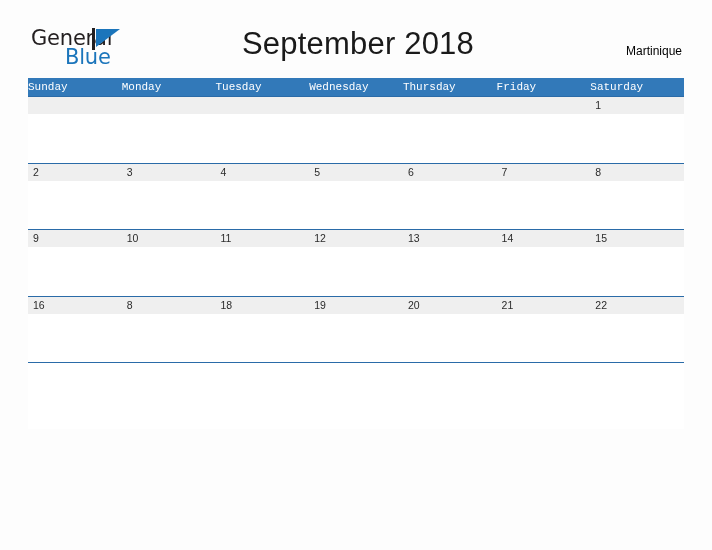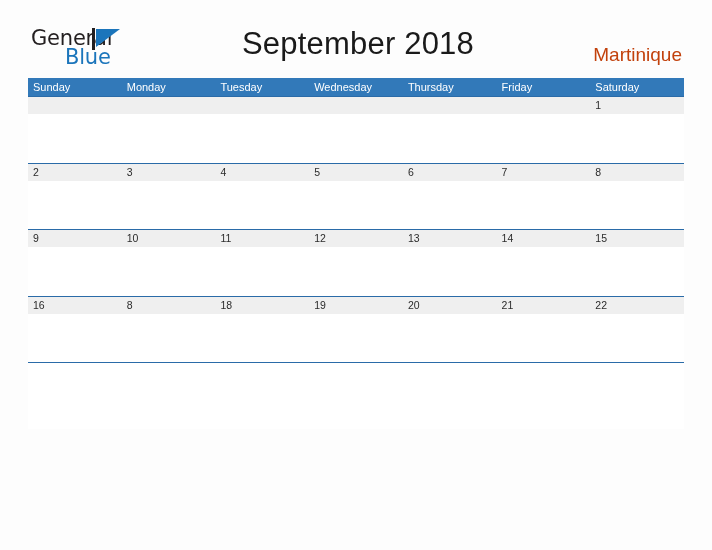--- a/index.html
+++ b/index.html
@@ -75,43 +75,42 @@
     font-weight: 400;
     color: #1a1a1a;
     font-family: "Liberation Sans", sans-serif;
     letter-spacing: 0.2px;
   }
 
   .cal-locale {
     position: absolute;
     right: 2px;
     top: 44px;
-    font-size: 19px;
-    color: #c2410c;
+    font-size: 12px;
+    color: #000000;
     font-family: "Liberation Sans", sans-serif;
   }
 
   
   .calendar {
     width: 656px;
   }
 
   .weekday-row {
     display: flex;
     background: #3279b9;
     height: 18px;
   }
   .weekday-cell {
     flex: 1 1 0;
     color: #ffffff;
     font-size: 11px;
     line-height: 18px;
-    padding-left: 5px;
-    box-sizing: border-box;
-    font-family: Liberation Sans, sans-serif;
+    box-sizing: border-box;
+    font-family: Liberation Mono, monospace;
     white-space: nowrap;
     overflow: hidden;
   }
 
   .week-row {
     border-top: 1.5px solid #2a6ba8;
     height: 66.5px;
     box-sizing: border-box;
     background: #ffffff;
   }

